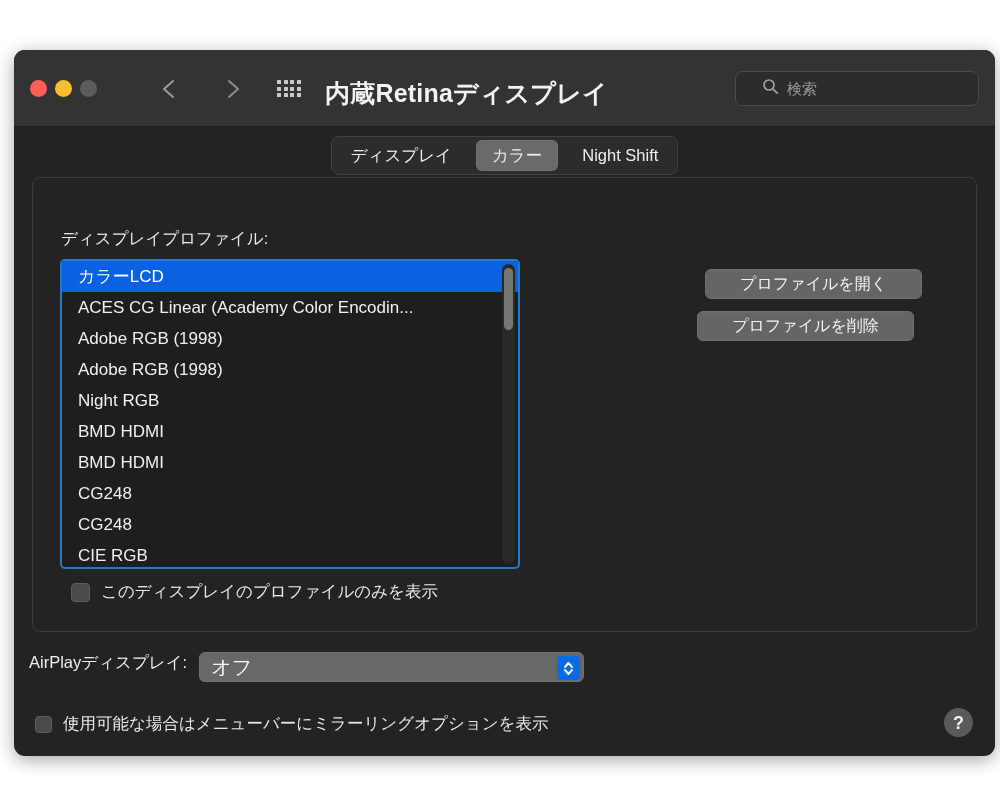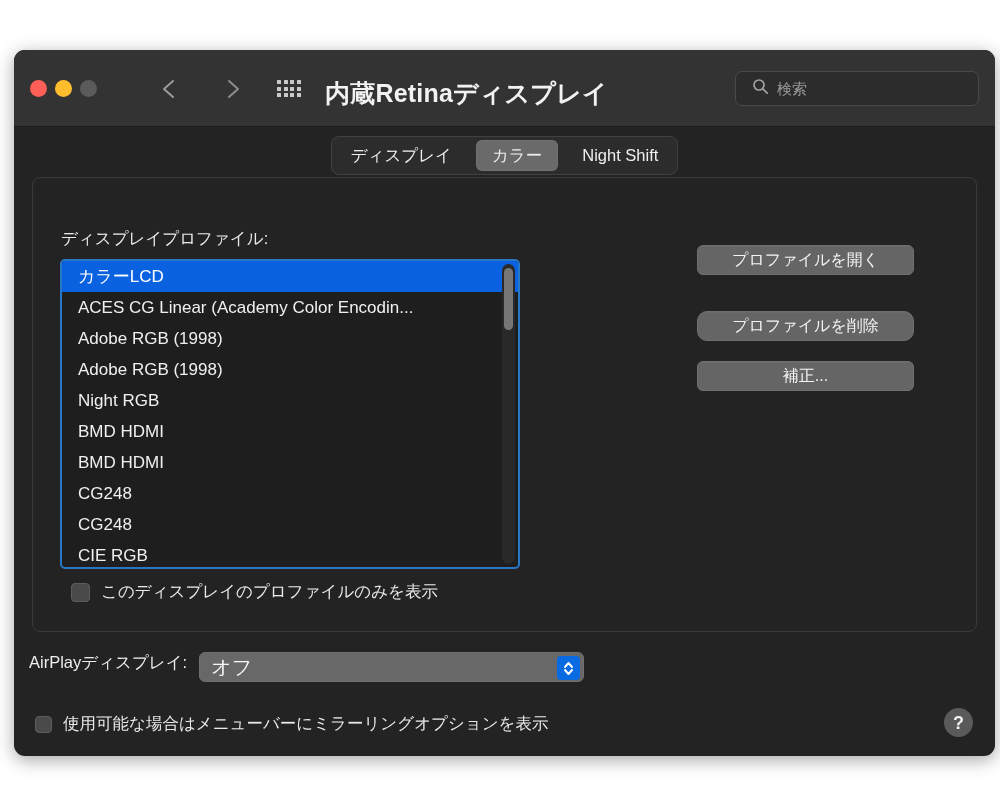--- a/index.html
+++ b/index.html
@@ -87,21 +87,21 @@
     position: absolute;
     right: 16px;
     top: 21px;
     width: 244px;
     height: 35px;
     background: #2c2c2c;
     border: 1px solid #4a4a4a;
     border-radius: 7px;
     display: flex;
     align-items: center;
-    padding: 0 16px;
+    padding: 0 26px;
     gap: 8px;
   }
   #search-icon { flex: 0 0 auto; color: #a2a2a2; }
   #search-input {
     flex: 1 1 auto;
     background: transparent;
     border: none;
     outline: none;
     color: #e8e8e8;
     font-family: inherit;
@@ -220,22 +220,22 @@
     border-radius: 6px;
     color: #f4f4f4;
     font-size: 16px;
     font-family: inherit;
     display: flex;
     align-items: center;
     justify-content: center;
     white-space: nowrap;
     box-shadow: 0 0.5px 0 rgba(255,255,255,0.07) inset;
   }
-  #btn-open-profile   { top: 195px; }
-  #btn-delete-profile { top: 261px; border-radius: 10px; }
+  #btn-open-profile   { top: 219px; margin-left: 8px; }
+  #btn-delete-profile { top: 261px; }
   #btn-calibrate      { top: 311px; }
 
   
   .cb-row {
     position: absolute;
     display: flex;
     align-items: center;
     gap: 11px;
     padding-left: 6px;
   }
@@ -399,21 +399,20 @@
       <div class="profile-item">CIE RGB</div>
 
     </div>
     <div id="list-scrollbar">
       <div id="list-scroll-thumb"></div>
     </div>
   </div>
 
   <div class="side-btn" id="btn-open-profile">プロファイルを開く</div>
   <div class="side-btn" id="btn-delete-profile">プロファイルを削除</div>
-  <div class="side-btn" id="btn-calibrate">補正...</div>
 
   <div class="cb-row" id="row-only-this-display">
     <span class="checkbox"></span>
     <span class="cb-label">このディスプレイのプロファイルのみを表示</span>
   </div>
 
   <div id="airplay-row">
     <span id="airplay-label">AirPlayディスプレイ:</span>
     <div id="airplay-select">
       <span id="airplay-value">オフ</span>

